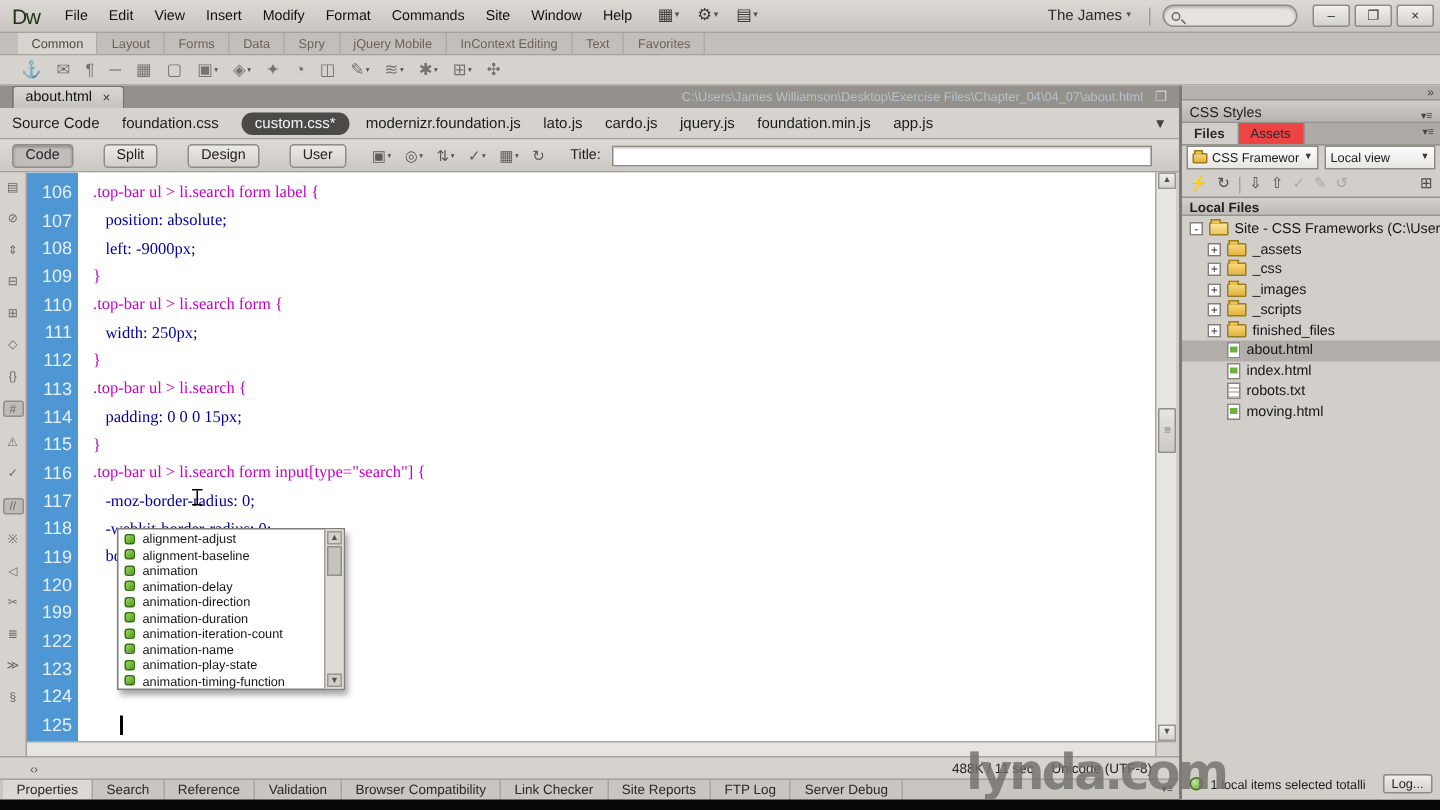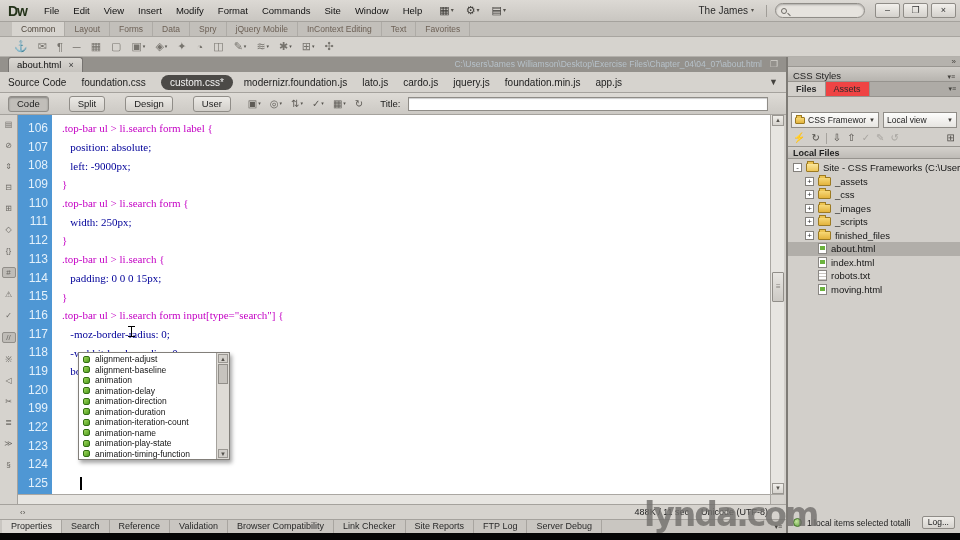--- a/index.html
+++ b/index.html
@@ -6,21 +6,21 @@
     --gutter-blue:#4f97d4; --selector-magenta:#c400c4; --property-navy:#000099;
     --chrome:#d2cfca; --pill-dark:#4c4a47; --selection-gray:#b1aea9; --watermark-gray:#73716e;
   }
   *{box-sizing:border-box;margin:0;padding:0}
   html,body{width:960px;height:540px}
   body{position:relative;overflow:hidden;background:var(--chrome);font-family:"Liberation Sans",sans-serif;color:#141414}
   .abs{position:absolute}
 
   
   #menubar{left:0;top:0;width:960px;height:22px;background:linear-gradient(#dcd9d4,#c9c6c1);border-bottom:1px solid #a5a29d;display:flex;align-items:center;padding:0 4px}
-  .dw-logo{font-weight:bold;font-size:14px;color:#24331a;margin:0 10px 0 4px;letter-spacing:-1px}
+  .dw-logo{font-weight:normal;font-size:14px;color:#24331a;margin:0 10px 0 4px;letter-spacing:-1px}
   #menu-items{display:flex}
   .menu-item{padding:0 7px;font-size:9.5px;line-height:21px;color:#111}
   #mb-icons{display:flex;gap:12px;margin-left:10px}
   .mb-icon{font-size:11px;color:#3c3a36;line-height:21px}
   .mb-icon .arr{font-size:6px;vertical-align:2px;color:#55524d;margin-left:1px}
   .mb-spacer{flex:1}
   .user-label{font-size:10px;color:#2a2a2a;margin-right:4px}
   .user-label .arr{font-size:6px;vertical-align:2px;color:#55524d;margin-left:3px}
   .mb-sep{width:1px;height:12px;background:#a09d98;margin:0 8px}
   .search-box{width:90px;height:15px;border:1px solid #8f8c87;border-radius:8px;background:#e6e3de;box-shadow:inset 0 1px 2px rgba(0,0,0,.25);display:flex;align-items:center;padding-left:5px;margin-right:10px}
@@ -111,21 +111,21 @@
   
   #right-panel{left:786px;top:57px;width:174px;height:476px;background:var(--chrome);border-left:2px solid #7e7b76}
   .dock-strip{height:10px;background:#b5b2ad;border-bottom:1px solid #9a9792;position:relative}
   .dock-collapse{position:absolute;right:4px;top:0;font-size:8px;line-height:9px;color:#44423e}
   .panel-header{height:15px;background:linear-gradient(#d0cdc8,#b7b4af);border-bottom:1px solid #96938e;display:flex;align-items:flex-end;padding:0 5px;font-size:9.5px;font-weight:normal;color:#1f1f1f}
   .panel-menu{margin-left:auto;font-size:7px;color:#44423e}
   .ptabs{height:15px;background:#aeaba6;display:flex;border-bottom:1px solid #96938e;align-items:flex-end}
   .ptab{padding:0 8px;font-size:9px;line-height:14px;color:#2a2a2a;background:#ef4444;border-right:1px solid #96938e}
   .ptab.active{background:var(--chrome);font-weight:bold}
   .ptab-menu{margin-left:auto;margin-right:4px;font-size:7px;color:#44423e;line-height:14px}
-  .selects{display:flex;gap:4px;padding:15px 3px 2px}
+  .selects{display:flex;gap:4px;padding:0 3px 2px}
   .select{height:16px;border:1px solid #8f8c87;background:linear-gradient(#fdfdfc,#e7e5e1);display:flex;align-items:center;font-size:8.5px;color:#1a1a1a;padding:0 3px;overflow:hidden;white-space:nowrap}
   .select .dd{margin-left:auto;font-size:6px;color:#3c3a36;padding-left:3px}
   #site-select{width:88px} #view-select{width:74px}
   .folder-mini{width:10px;height:7px;background:linear-gradient(#f7d877,#e3b33c);border:1px solid #9c7a22;border-radius:1px;margin-right:3px;flex:none;position:relative}
   .folder-mini::before{content:"";position:absolute;left:0;top:-3px;width:4px;height:2px;background:#edc452;border:1px solid #9c7a22;border-bottom:none}
   .files-toolbar{display:flex;align-items:center;gap:6px;padding:2px 5px;height:16px}
   .ft-icon{font-size:10px;color:#4e4b46;line-height:12px}
   .ft-icon.disabled{color:#a8a5a0}
   .ft-sep{width:1px;height:11px;background:#a5a29d}
   .ft-right{margin-left:auto}

